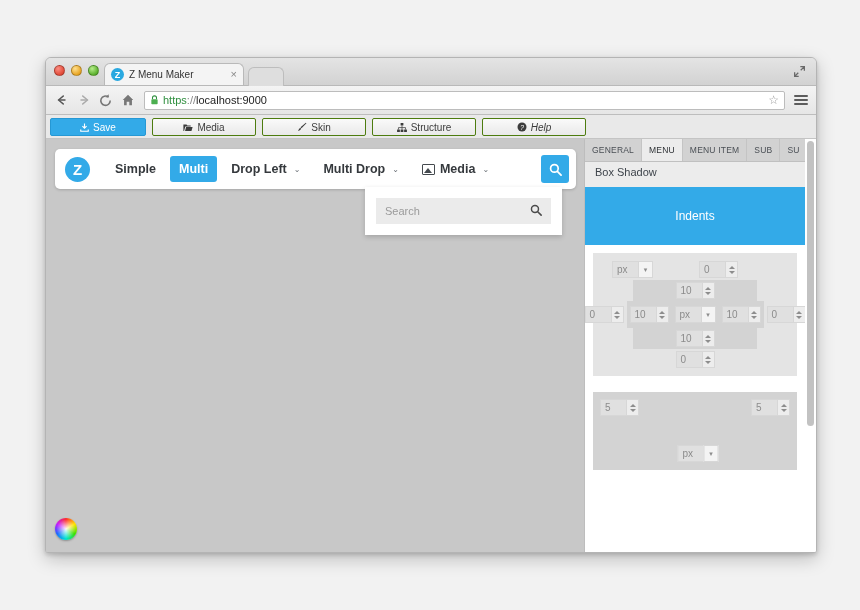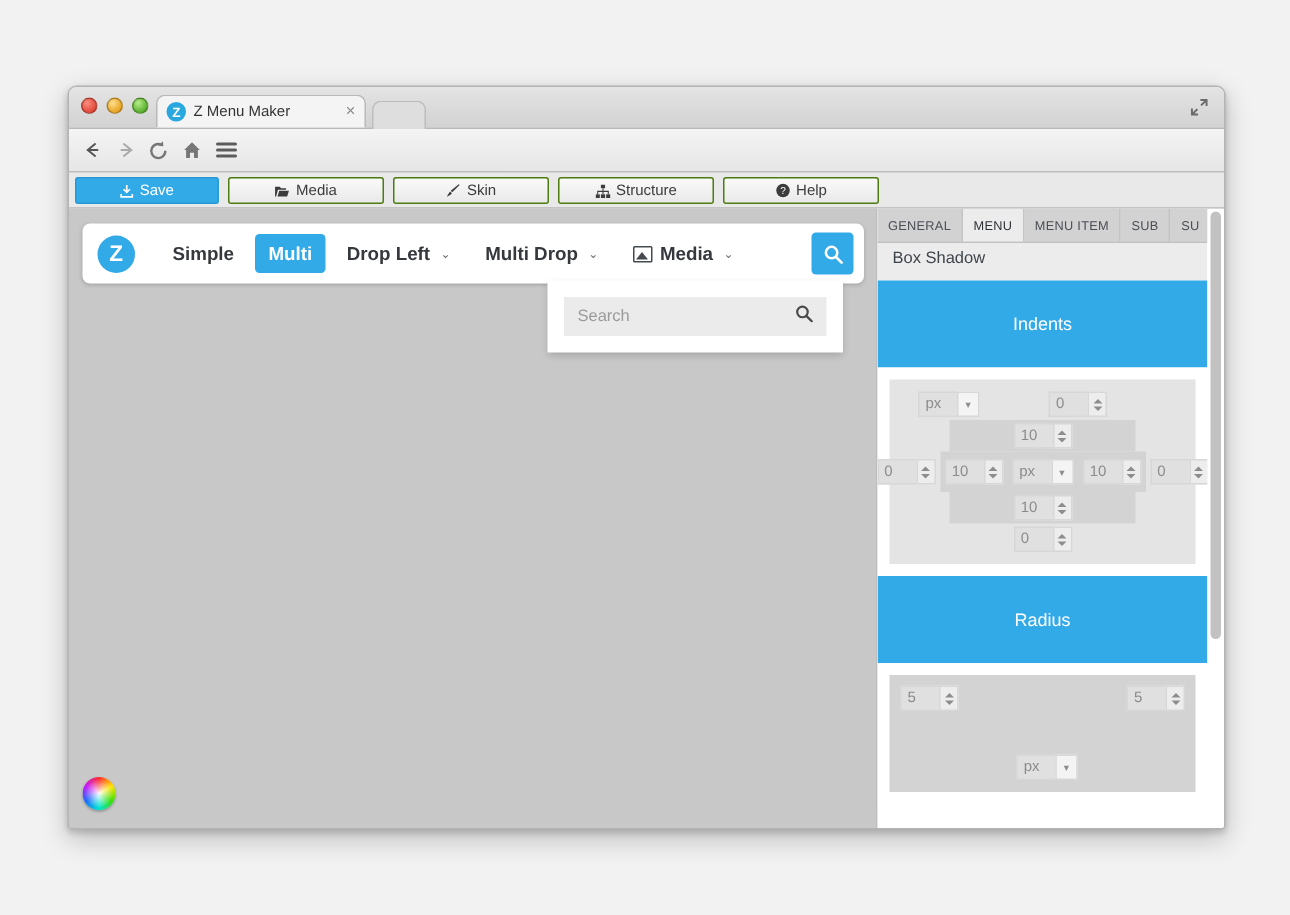--- a/index.html
+++ b/index.html
@@ -225,21 +225,21 @@
   }
   .tbtn.primary {
     background: #33aae8;
     border-color: #2698d4;
     color: #fff;
   }
   .tbtn.w1 { width: 96px; }
   .tbtn.w2 { width: 104px; }
   .tbtn.w3 { width: 104px; }
   .tbtn.w4 { width: 104px; }
-  .tbtn.w5 { width: 104px; }
+  .tbtn.w5 { width: 104px; font-style: italic; }
   .tbtn .ic { font-size: 9px; line-height: 1; display:flex; align-items:center; }
 
   
   .canvas {
     position: absolute;
     left: 0;
     top: 24px;
     right: 231px;
     bottom: 0;
     background: #c8c8c8;
@@ -582,20 +582,28 @@
           <path d="M13 8 A5 5 0 1 1 11 4.2" fill="none" stroke="currentColor" stroke-width="1.7"></path>
           <path d="M11.3 1.2 L11.6 4.8 L8 4.4 Z" fill="currentColor"></path>
         </svg>
     </div>
     <div class="navbtn">
       <svg width="14" height="14" viewBox="0 0 16 16">
           <path d="M8 2 L14 8 L12.5 8 L12.5 14 L9.5 14 L9.5 10 L6.5 10 L6.5 14 L3.5 14 L3.5 8 L2 8 Z" fill="currentColor"></path>
         </svg>
     </div>
 
+    <div class="omnibox">
+      <svg class="lock-icon" viewBox="0 0 12 14">
+        <path d="M3.2 6 L3.2 4 A2.8 2.8 0 0 1 8.8 4 L8.8 6" fill="none" stroke="#2f8f3f" stroke-width="1.5"></path>
+        <rect x="1.6" y="6" width="8.8" height="7" rx="1" fill="#4caf50"></rect>
+      </svg>
+      <div class="url"><span class="scheme">https</span><span class="sep">://</span><span>localhost:9000</span></div>
+      <div class="star-icon">☆</div>
+    </div>
 
     <div class="menu-icon">
         <i></i>
         <i></i>
         <i></i>
       </div>
   </div>
 
   <div class="viewport">
 
@@ -798,21 +806,20 @@
                 <span class="arrows">
                     <span class="up"></span>
                     <span class="dn"></span>
                   </span>
               </span>
             </div>
 
           </div>
         </div>
 
-        <div class="sec-head">Radius</div>
         <div class="sec-body">
           <div class="radius-body">
             <span class="spin tl">
               <span class="val">5</span>
               <span class="arrows">
                   <span class="up"></span>
                   <span class="dn"></span>
                 </span>
             </span>
             <span class="spin tr">

